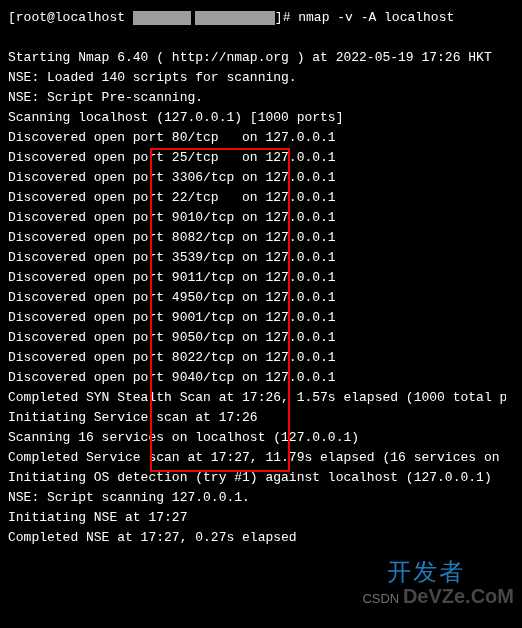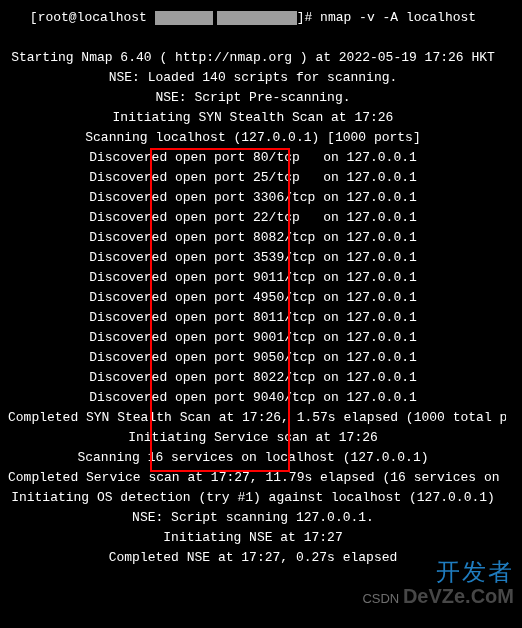--- a/index.html
+++ b/index.html
@@ -6,21 +6,21 @@
       margin: 0;
       padding: 8px;
       background: #000;
       color: #fff;
       font-family: Consolas, 'Courier New', monospace;
       font-size: 13px;
       line-height: 20px;
       width: 506px;
       box-sizing: border-box;
     }
-    .line { white-space: pre; position: relative; text-align: center; }
+    .line { white-space: pre; position: relative; }
     .redact {
       background: #9d9d9d;
       display: inline-block;
       height: 14px;
       vertical-align: text-bottom;
     }
     .r1 { width: 58px; }
     .r2 { width: 80px; margin-left:4px;}
     .highlight-box {
       position: absolute;
@@ -29,21 +29,21 @@
       left: 150px;
       top: 148px;
       width: 136px;
       height: 320px;
     }
     .watermark {
       position: fixed;
       right: 8px;
       bottom: 20px;
       font-family: sans-serif;
-      text-align: right;
+      text-align: center;
       opacity: 0.75;
       pointer-events: none;
     }
     .wm-top {
       color: #2aa6ff;
       font-size: 24px;
       font-weight: 300;
       letter-spacing: 2px;
       line-height: 1;
     }
@@ -61,31 +61,30 @@
   </style>
 </head>
 <body>
 
 <div id="terminal">
     <div class="line">[root@localhost <span class="redact r1"></span><span class="redact r2"></span>]# <span>nmap -v -A localhost</span></div>
     <div class="line">&nbsp;</div>
     <div class="line">Starting Nmap 6.40 ( http://nmap.org ) at 2022-05-19 17:26 HKT</div>
     <div class="line">NSE: Loaded 140 scripts for scanning.</div>
     <div class="line">NSE: Script Pre-scanning.</div>
-    <div class="line">Initiating SYN Stealth Scan at 17:26</div>
     <div class="line">Scanning localhost (127.0.0.1) [1000 ports]</div>
     <div class="line">Discovered open port 80/tcp   on 127.0.0.1</div>
     <div class="line">Discovered open port 25/tcp   on 127.0.0.1</div>
     <div class="line">Discovered open port 3306/tcp on 127.0.0.1</div>
     <div class="line">Discovered open port 22/tcp   on 127.0.0.1</div>
+    <div class="line">Discovered open port 9010/tcp on 127.0.0.1</div>
     <div class="line">Discovered open port 8082/tcp on 127.0.0.1</div>
     <div class="line">Discovered open port 3539/tcp on 127.0.0.1</div>
     <div class="line">Discovered open port 9011/tcp on 127.0.0.1</div>
     <div class="line">Discovered open port 4950/tcp on 127.0.0.1</div>
-    <div class="line">Discovered open port 8011/tcp on 127.0.0.1</div>
     <div class="line">Discovered open port 9001/tcp on 127.0.0.1</div>
     <div class="line">Discovered open port 9050/tcp on 127.0.0.1</div>
     <div class="line">Discovered open port 8022/tcp on 127.0.0.1</div>
     <div class="line">Discovered open port 9040/tcp on 127.0.0.1</div>
     <div class="line">Completed SYN Stealth Scan at 17:26, 1.57s elapsed (1000 total ports)</div>
     <div class="line">Initiating Service scan at 17:26</div>
     <div class="line">Scanning 16 services on localhost (127.0.0.1)</div>
     <div class="line">Completed Service scan at 17:27, 11.79s elapsed (16 services on 1 host)</div>
     <div class="line">Initiating OS detection (try #1) against localhost (127.0.0.1)</div>
     <div class="line">NSE: Script scanning 127.0.0.1.</div>

